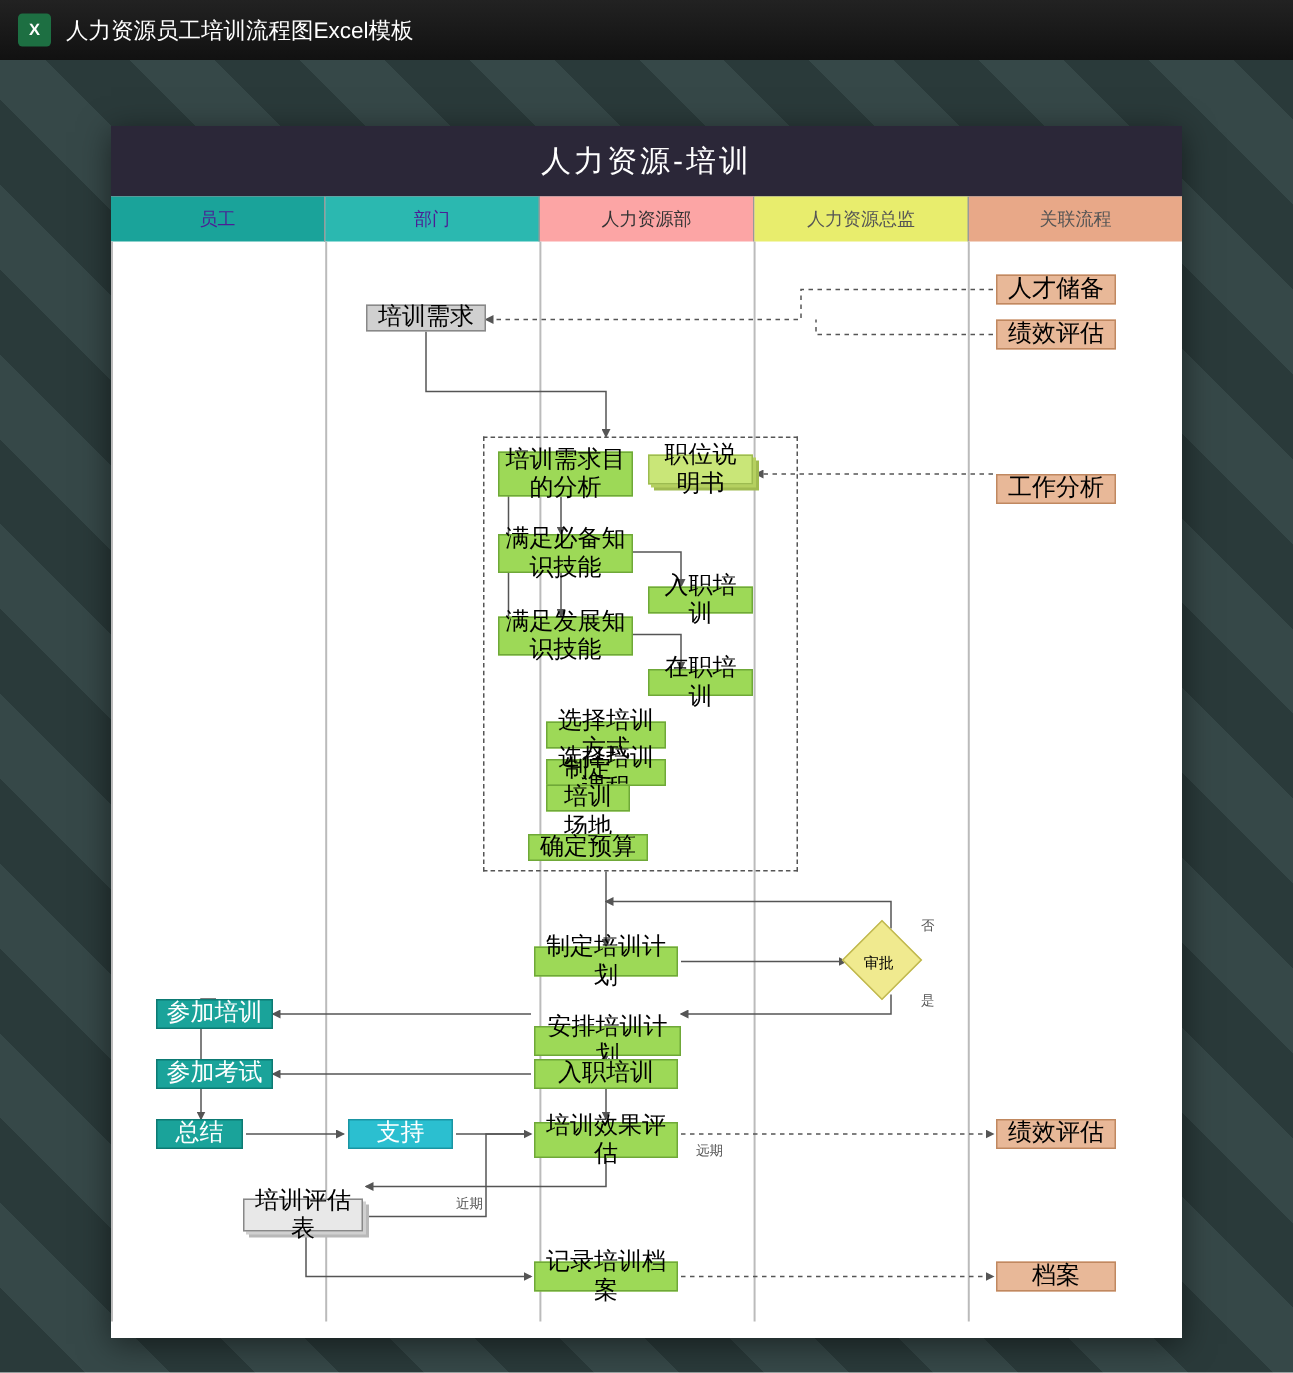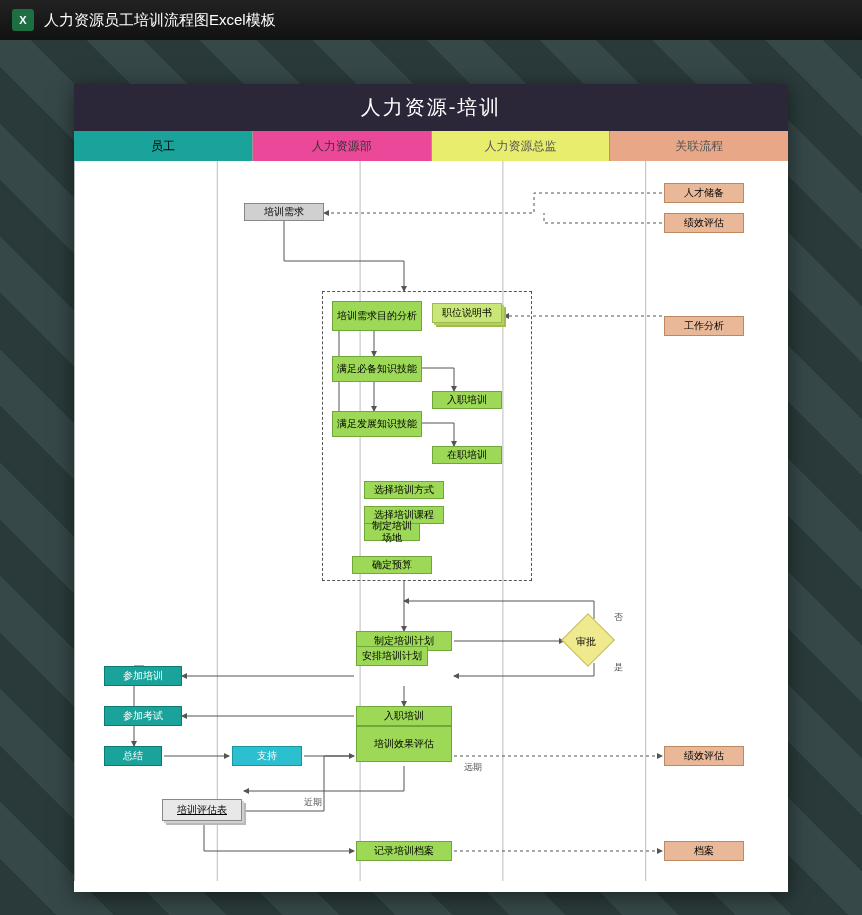--- a/index.html
+++ b/index.html
@@ -23,46 +23,46 @@
   position: absolute; left: 74px; top: 84px; width: 714px; height: 808px;
   background: #fff; box-shadow: 0 4px 20px rgba(0,0,0,.5);
 }
 .header {
   background: #2b2738; color: #fff; text-align: center;
   font-size: 20px; padding: 10px 12px; letter-spacing: 2px;
 }
 .lanes { display: flex; height: 30px; }
 .lane {
   flex: 1; display: flex; align-items: center; justify-content: center;
-  font-size: 12px; color: #000000; border-right: 1px solid #999;
+  font-size: 12px; color: #4c1d95; border-right: 1px solid #999;
 }
 .lane:last-child { border-right: none; }
 .l1 { background: #1aa39a; }
 .l2 { background: #2bb8b0; }
-.l3 { background: #ec4899; color: #333; }
+.l3 { background: #fca5a5; color: #333; }
 .l4 { background: #e8ed6d; color: #555; }
 .l5 { background: #e8a888; color: #555; }
 .flow {
   position: relative; height: 720px;
   background-image: linear-gradient(to right, #bbb 1px, transparent 1px);
   background-size: 142.8px 100%;
   background-position: 0 0;
 }
 .box {
-  position: absolute; font-size: 10px; display: flex;
+  position: absolute; font-size: 16px; display: flex;
   align-items: center; justify-content: center; text-align: center;
   padding: 2px 4px; line-height: 1.2;
 }
 .gray { background: #d0d0d0; border: 1px solid #888; }
 .green { background: #9dd957; border: 1px solid #6fa838; }
 .tan { background: #e8b898; border: 1px solid #c08860; }
 .teal { background: #1aa39a; border: 1px solid #0d7a73; color: #fff; }
 .cyan { background: #2bbfd0; border: 1px solid #1a95a3; color: #fff; }
 .note { background: #c9e678; border: 1px solid #9dbb50; box-shadow: 2px 2px 0 #b5d060, 4px 4px 0 #a0bb50; }
-.doc { background: #e8e8e8; border: 1px solid #888; box-shadow: 2px 2px 0 #d0d0d0, 4px 4px 0 #b8b8b8; text-decoration: underline; }
+.doc { background: #e8e8e8; border: 1px solid #888; box-shadow: 2px 2px 0 #d0d0d0, 4px 4px 0 #b8b8b8; }
 .diamond {
   position: absolute; width: 60px; height: 40px;
   background: #f0ea8f; border: 1px solid #c0b850;
   transform: rotate(45deg);
 }
 .diamond span {
   position: absolute; transform: rotate(-45deg);
   width: 100%; text-align: center; top: 14px; font-size: 10px;
 }
 .dashed-group {
@@ -76,20 +76,21 @@
 
 <div class="titlebar">
   <div class="excel-icon">X</div>
   <div>人力资源员工培训流程图Excel模板</div>
 </div>
 
 <div class="canvas">
   <div class="header">人力资源-培训</div>
   <div class="lanes">
     <div class="lane l1">员工</div>
+    <div class="lane l2">部门</div>
     <div class="lane l3">人力资源部</div>
     <div class="lane l4">人力资源总监</div>
     <div class="lane l5">关联流程</div>
   </div>
 
   <div class="flow">
 
     <svg class="arrows">
       <defs>
         <marker id="arr" markerWidth="6" markerHeight="6" refX="5" refY="3" orient="auto">
@@ -163,29 +164,29 @@
     <div class="box green" style="left:278px;top:395px;width:80px;height:18px">确定预算</div>
 
     <div class="box green" style="left:282px;top:470px;width:96px;height:20px">制定培训计划</div>
 
     <div class="diamond" style="left:495px;top:460px;width:38px;height:38px">
         <span>审批</span>
       </div>
     <div class="label" style="left:540px;top:450px">否</div>
     <div class="label" style="left:540px;top:500px">是</div>
 
-    <div class="box green" style="left:282px;top:485px;width:72px;height:20px">安排培训计划</div>
+    <div class="box green" style="left:282px;top:523px;width:98px;height:20px">安排培训计划</div>
     <div class="box teal" style="left:30px;top:505px;width:78px;height:20px">参加培训</div>
 
     <div class="box green" style="left:282px;top:545px;width:96px;height:20px">入职培训</div>
     <div class="box teal" style="left:30px;top:545px;width:78px;height:20px">参加考试</div>
 
     <div class="box teal" style="left:30px;top:585px;width:58px;height:20px">总结</div>
     <div class="box cyan" style="left:158px;top:585px;width:70px;height:20px">支持</div>
-    <div class="box green" style="left:282px;top:565px;width:96px;height:36px">培训效果评估</div>
+    <div class="box green" style="left:282px;top:587px;width:96px;height:24px">培训效果评估</div>
     <div class="box tan" style="left:590px;top:585px;width:80px;height:20px">绩效评估</div>
 
     <div class="label" style="left:390px;top:600px">远期</div>
     <div class="label" style="left:230px;top:635px">近期</div>
 
     <div class="box doc" style="left:88px;top:638px;width:80px;height:22px">培训评估表</div>
 
     <div class="box green" style="left:282px;top:680px;width:96px;height:20px">记录培训档案</div>
     <div class="box tan" style="left:590px;top:680px;width:80px;height:20px">档案</div>
 

